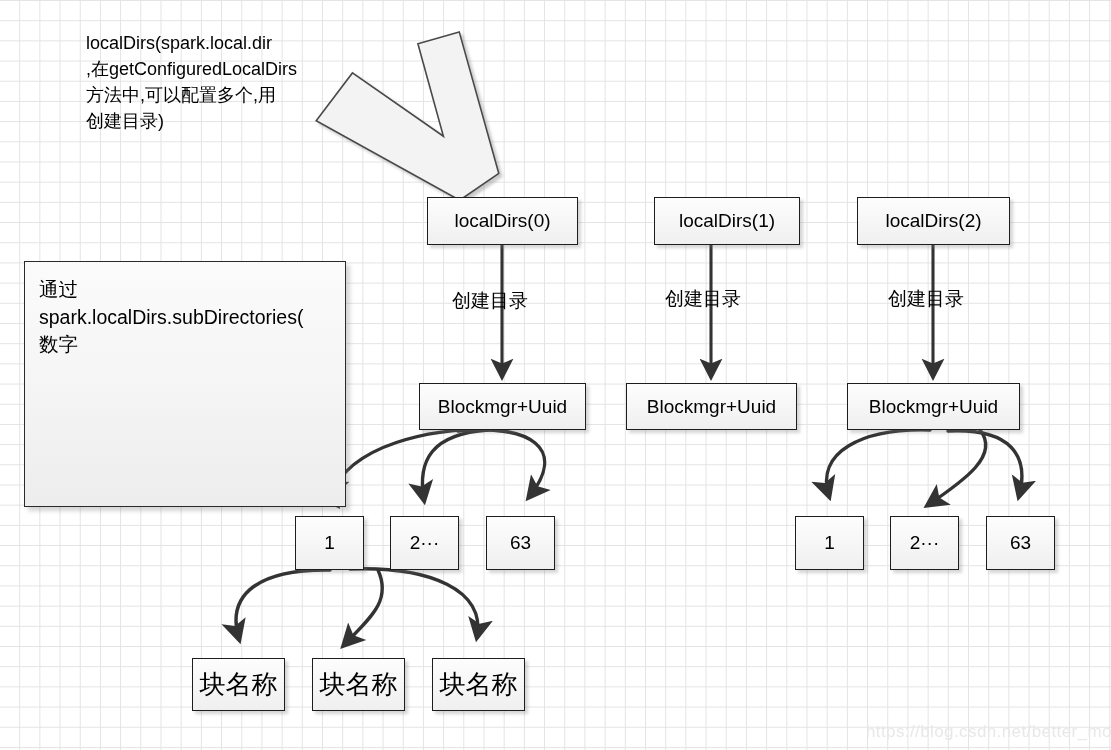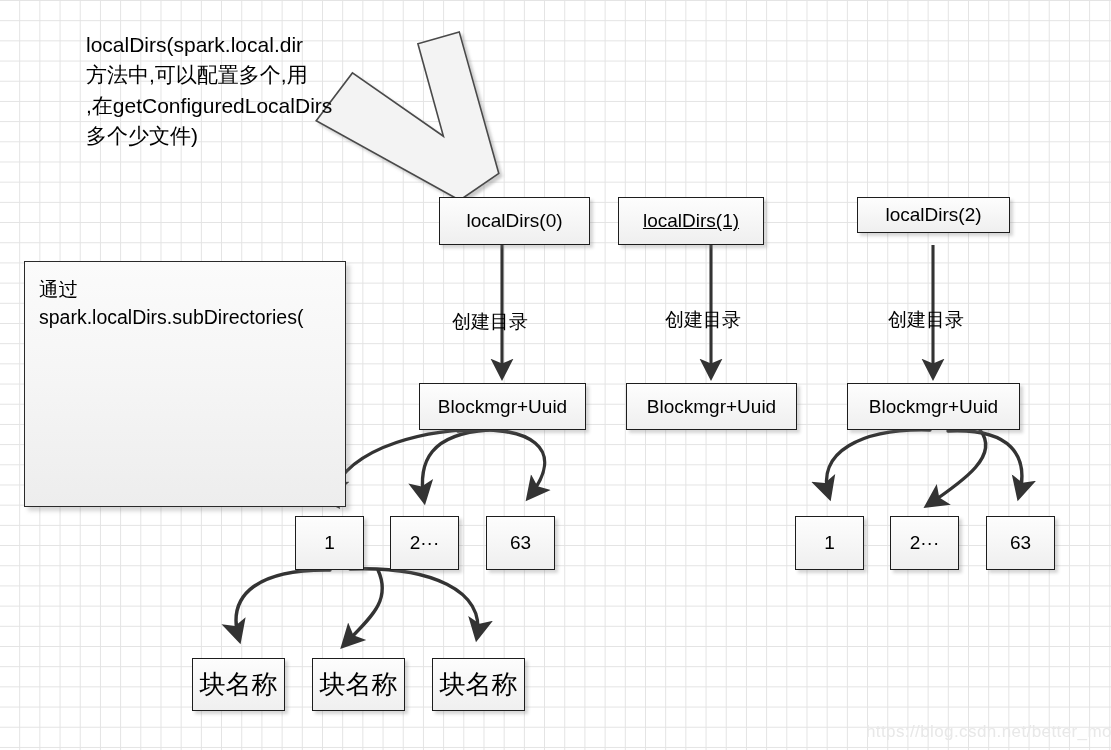--- a/index.html
+++ b/index.html
@@ -48,35 +48,34 @@
     padding: 14px 12px 10px 14px;
     font-size: 19.5px;
     line-height: 1.42;
     color: #000;
     z-index: 6;
     overflow: hidden;
   }
   .note .ln { display: block; }
   .free-text {
     position: absolute;
-    font-size: 21px;
+    font-size: 18px;
     line-height: 1.45;
     color: #000;
     z-index: 7;
     white-space: nowrap;
   }
   .free-text .ln { display: block; }
   .edge-label {
     position: absolute;
     font-size: 19px;
     font-family: "DejaVu Sans", sans-serif;
     color: #000;
     z-index: 6;
     white-space: nowrap;
-    margin-top: 21px;
   }
   .watermark {
     position: absolute;
     font-size: 17px;
     color: #e8e8e8;
     letter-spacing: 0.4px;
     z-index: 2;
     white-space: nowrap;
     font-family: "Liberation Sans", sans-serif;
   }
@@ -143,31 +142,32 @@
       <line x1="300" y1="455" x2="337" y2="505" stroke="#333333" stroke-width="3.2" marker-end="url(#ah)"></line>
     </g>
 
     <g class="big-arrow" filter="url(#softshadow)">
       <path d="M 322 98 L 370 62 L 440 148 L 441 52 L 484 52 L 483 199 L 438 214 Z" transform="rotate(-16 400 130)" fill="#f3f3f3" stroke="#4a4a4a" stroke-width="1.6" stroke-linejoin="miter"></path>
     </g>
   </svg>
 
   <div class="free-text" style="left:86px; top:30px;">
     <span class="ln">localDirs(spark.local.dir</span>
+    <span class="ln">,在getConfiguredLocalDirs</span>
     <span class="ln">方法中,可以配置多个,用</span>
-    <span class="ln">,在getConfiguredLocalDirs</span>
-    <span class="ln">多个少文件)</span>
+    <span class="ln">创建目录)</span>
   </div>
 
   <div class="note" style="left:24px; top:261px; width:322px; height:246px;">
     <span class="ln">通过</span>
     <span class="ln">spark.localDirs.subDirectories(</span>
-  </div>
-
-  <div class="node" style="left:427px; top:197px; width:151px; height:48px;margin-left:12px;">
+    <span class="ln">数字</span>
+  </div>
+
+  <div class="node" style="left:427px; top:197px; width:151px; height:48px;">
     <span>localDirs(0)</span>
   </div>
   <div class="edge-label" style="left:452px; top:288px;">创建目录</div>
   <div class="node" style="left:419px; top:383px; width:167px; height:47px;">
     <span>Blockmgr+Uuid</span>
   </div>
 
   <div class="node" style="left:295px; top:516px; width:69px; height:54px;">
     <span>1</span>
   </div>
@@ -181,29 +181,29 @@
   <div class="node cjk" style="left:192px; top:658px; width:93px; height:53px;">
     <span>块名称</span>
   </div>
   <div class="node cjk" style="left:312px; top:658px; width:93px; height:53px;">
     <span>块名称</span>
   </div>
   <div class="node cjk" style="left:432px; top:658px; width:93px; height:53px;">
     <span>块名称</span>
   </div>
 
-  <div class="node" style="left:618px; top:197px; width:146px; height:48px;text-decoration:underline;">
+  <div class="node" style="left:654px; top:197px; width:146px; height:48px;">
     <span>localDirs(1)</span>
   </div>
   <div class="edge-label" style="left:665px; top:286px;">创建目录</div>
   <div class="node" style="left:626px; top:383px; width:171px; height:47px;">
     <span>Blockmgr+Uuid</span>
   </div>
 
-  <div class="node" style="left:857px; top:197px; width:153px; height:36px;">
+  <div class="node" style="left:857px; top:197px; width:153px; height:48px;">
     <span>localDirs(2)</span>
   </div>
   <div class="edge-label" style="left:888px; top:286px;">创建目录</div>
   <div class="node" style="left:847px; top:383px; width:173px; height:47px;">
     <span>Blockmgr+Uuid</span>
   </div>
 
   <div class="node" style="left:795px; top:516px; width:69px; height:54px;">
     <span>1</span>
   </div>

